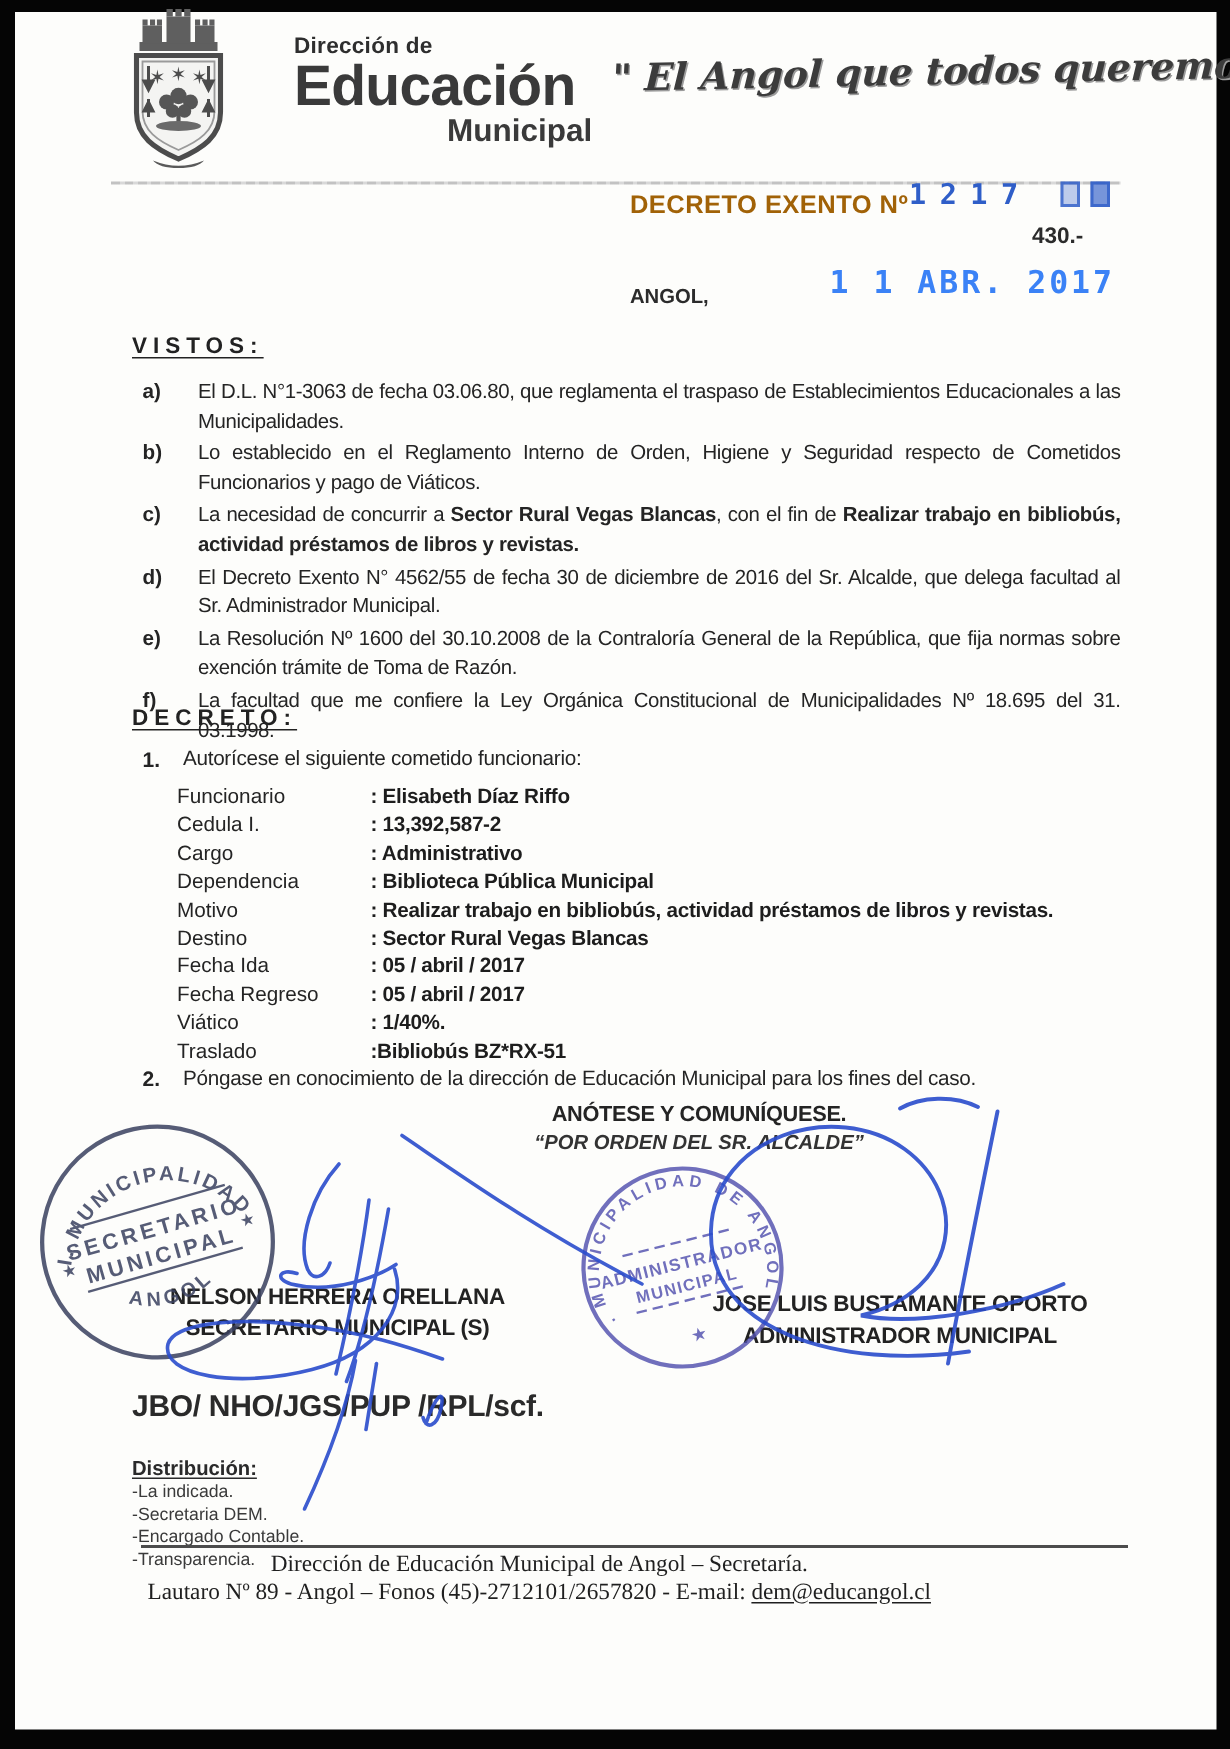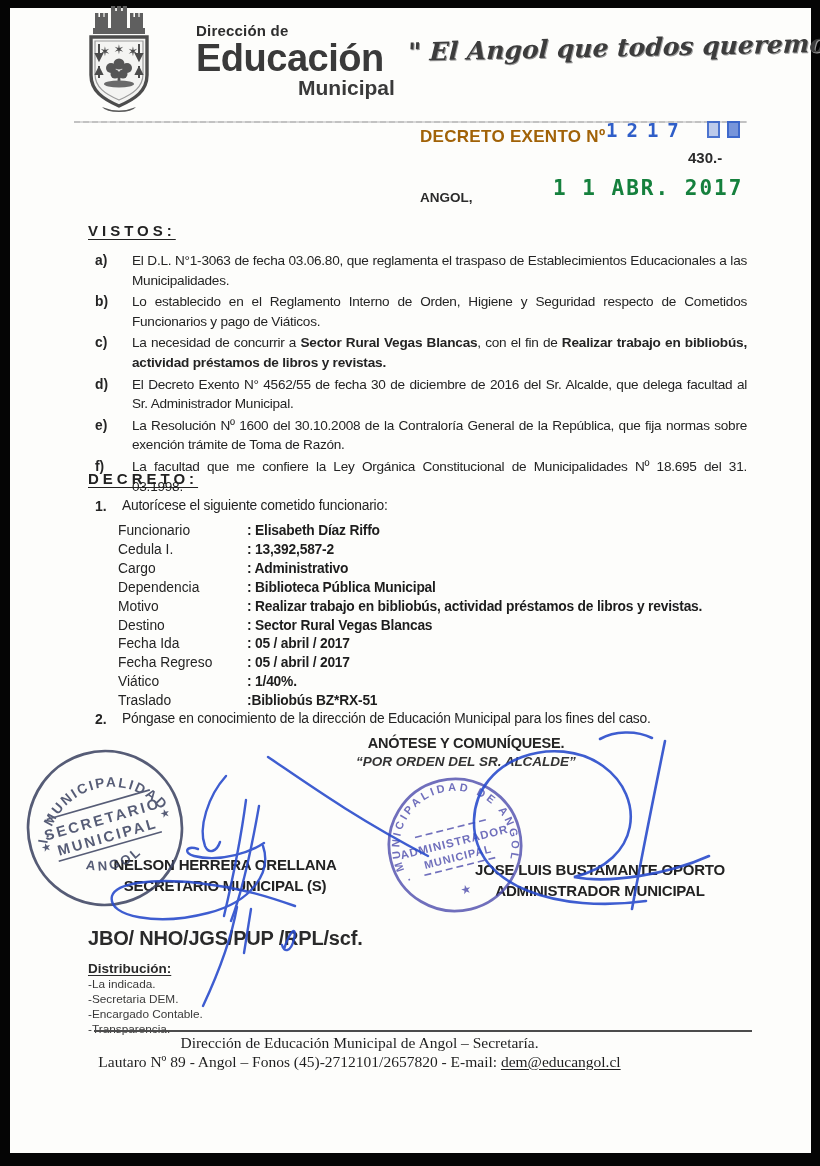--- a/index.html
+++ b/index.html
@@ -24,21 +24,21 @@
   
   .folio { left:596px; top:111px; font-family:"DejaVu Sans Mono",monospace; font-weight:bold;
            font-size:19px; letter-spacing:9px; color:#2f5ec8; }
   .folio-marks { left:697px; top:113px; display:flex; gap:7px; }
   .folio-marks span { display:inline-block; width:13px; height:17px; border:2px solid rgba(47,94,200,.8); background:rgba(70,110,205,.35); }
   .folio-marks span:last-child { background:rgba(47,94,200,.65); }
   .decree-title { left:410px; top:119px; font-size:17px; font-weight:bold; color:#a16207; letter-spacing:.3px;text-align:center; }
   .decree-no { left:678px; top:141px; font-size:15px; font-weight:bold; color:#2b2b2b; }
   .city { left:410px; top:182px; font-size:13.5px; font-weight:bold; color:#2b2b2b; }
   .date-stamp { left:543px; top:168px; font-family:"DejaVu Sans Mono",monospace; font-weight:bold;
-                font-size:21px; letter-spacing:2px; color:#15803d;text-align:right; }
+                font-size:21px; letter-spacing:2px; color:#3b82f6;text-align:right; }
 
   
   .sec-heading { font-size:15px; font-weight:bold; letter-spacing:4px; color:#222;
                  text-decoration:underline; text-underline-offset:3px; }
   .vistos-heading { left:78px; top:214px; }
   .decreto-heading { left:78px; top:462px; }
 
   .vistos-list { left:85px; top:243px; width:652px; color:#242424; }
   .v-item { display:flex; margin-bottom:2px; }
   .v-label { width:37px; flex:0 0 37px; font-weight:bold; font-size:13.8px; line-height:19.6px; }
@@ -58,21 +58,21 @@
   .closing { left:300px; top:727px; width:312px; text-align:center; color:#242424; }
   .closing-1 { font-size:14.5px; font-weight:bold; letter-spacing:-.2px; }
   .closing-2 { font-size:13.5px; font-style:italic; font-weight:bold; margin-top:3px; color:#333; }
 
   .sig-name { text-align:center; font-weight:bold; color:#222; }
   .sig-left { left:88px; top:847px; width:254px; font-size:15px; line-height:20.5px; letter-spacing:-.2px; }
   .sig-right { left:448px; top:851px; width:284px; font-size:15px; line-height:21px; letter-spacing:-.2px; }
 
   .dist-block { left:78px; top:919px; color:#2a2a2a; }
   .initials { font-size:20px; font-weight:bold; letter-spacing:-.2px; }
-  .dist-heading { font-size:13.5px; font-weight:bold; text-decoration:underline; text-underline-offset:2px; margin-top:11px; }
+  .dist-heading { font-size:13.5px; font-weight:bold; text-decoration:underline; text-underline-offset:2px; margin-top:21px; }
   .dist-item { font-size:11.8px; line-height:14px; margin-top:1px; color:#3a3a3a; }
 
   .page-footer { left:0; top:1026px; width:699px; text-align:center;
                  font-family:"Liberation Serif",serif; font-size:15.5px; color:#1f1f1f; line-height:18.5px; }
   .email { text-decoration:underline; text-underline-offset:2px; }
 
   
   .stamp { position:absolute; }
   .stamp-left { left:9px; top:734px; width:172px; height:172px; transform:rotate(-16deg); }
   .stamp-right { left:370px; top:762px; width:150px; height:150px; transform:rotate(-14deg); }

